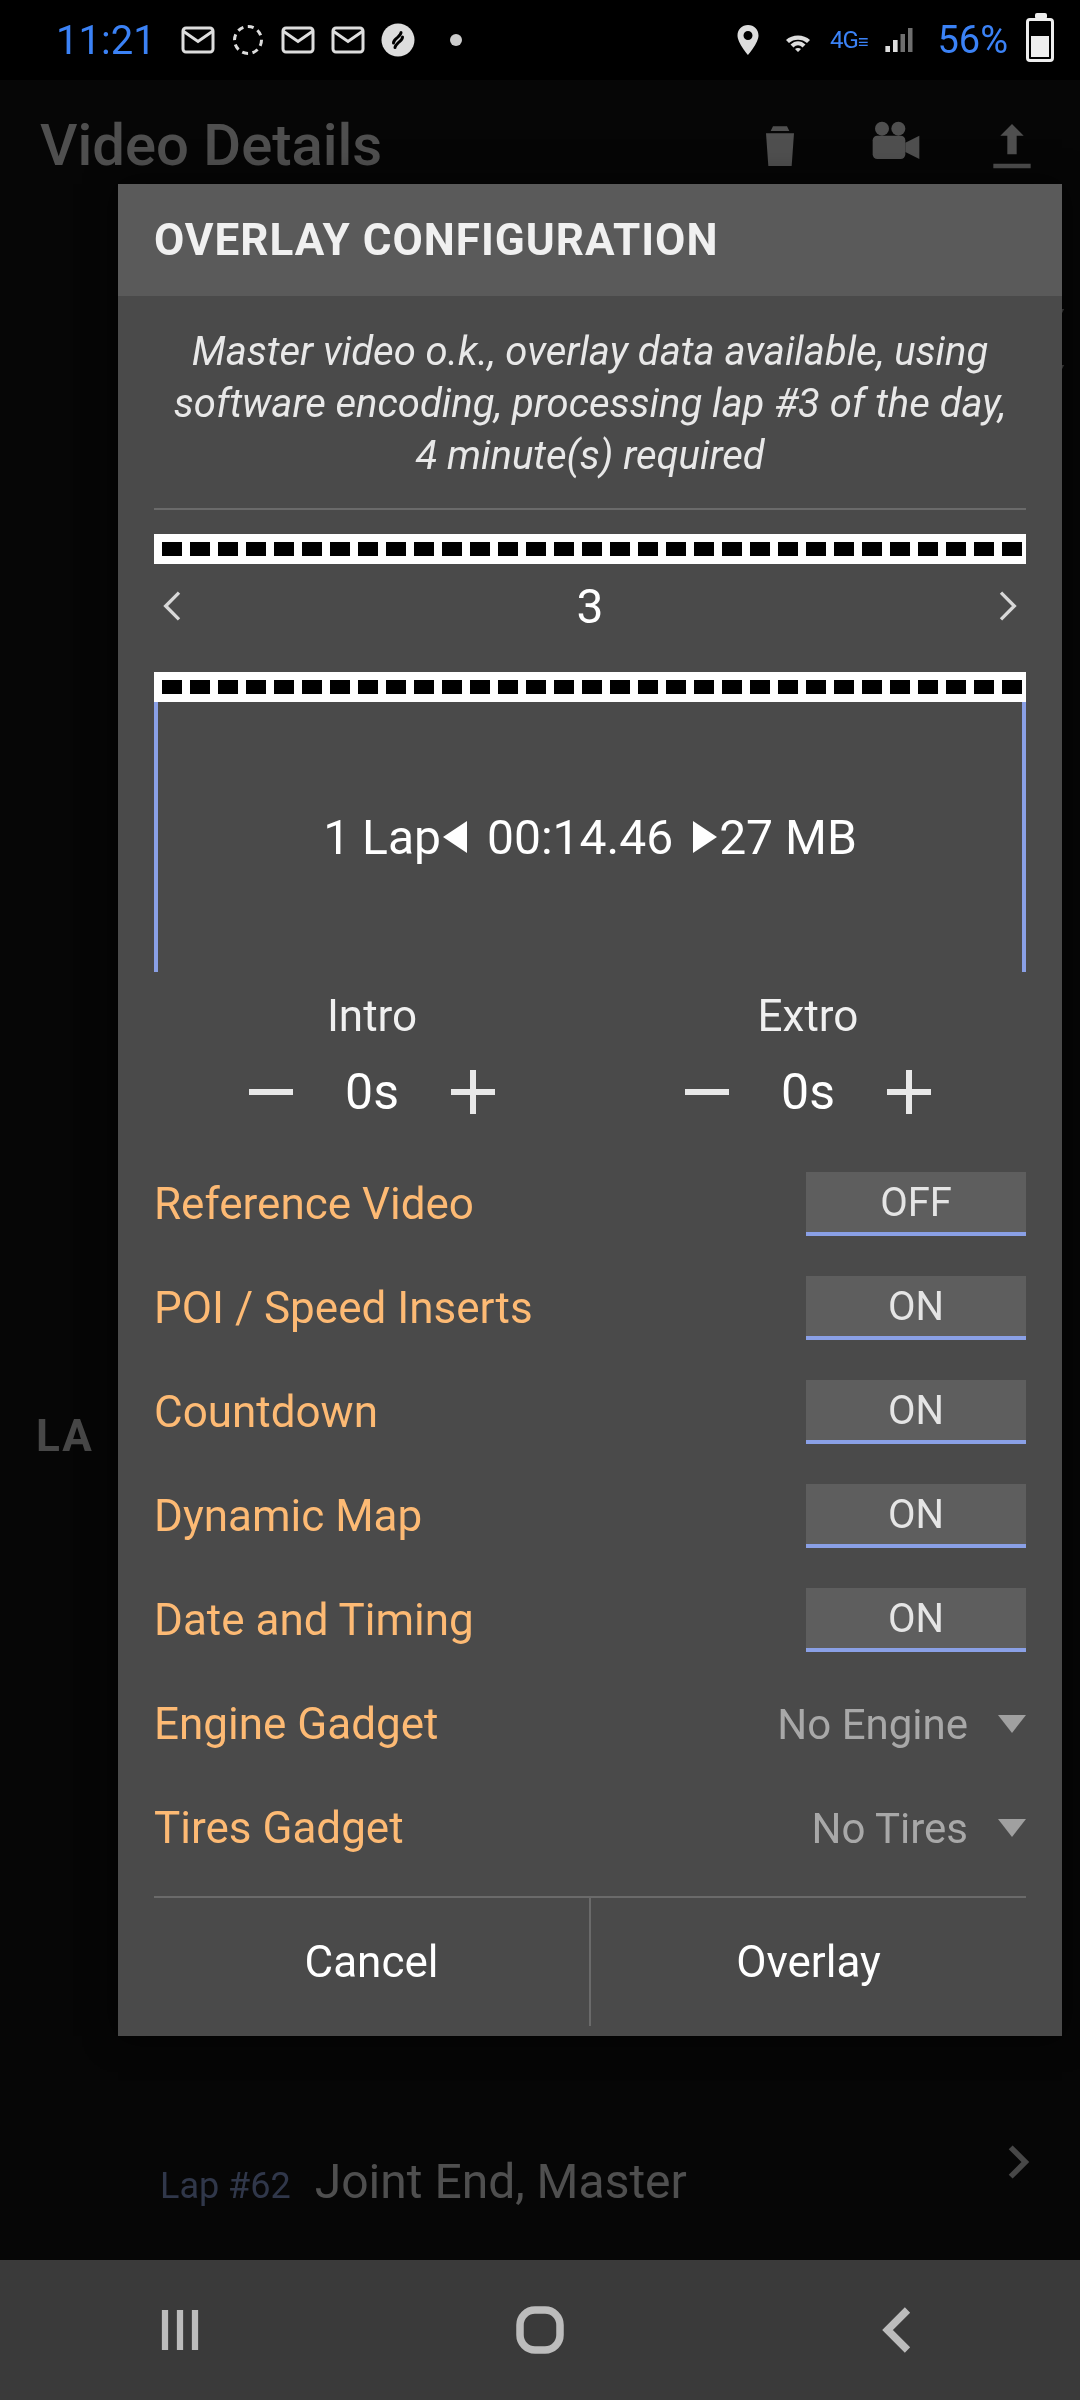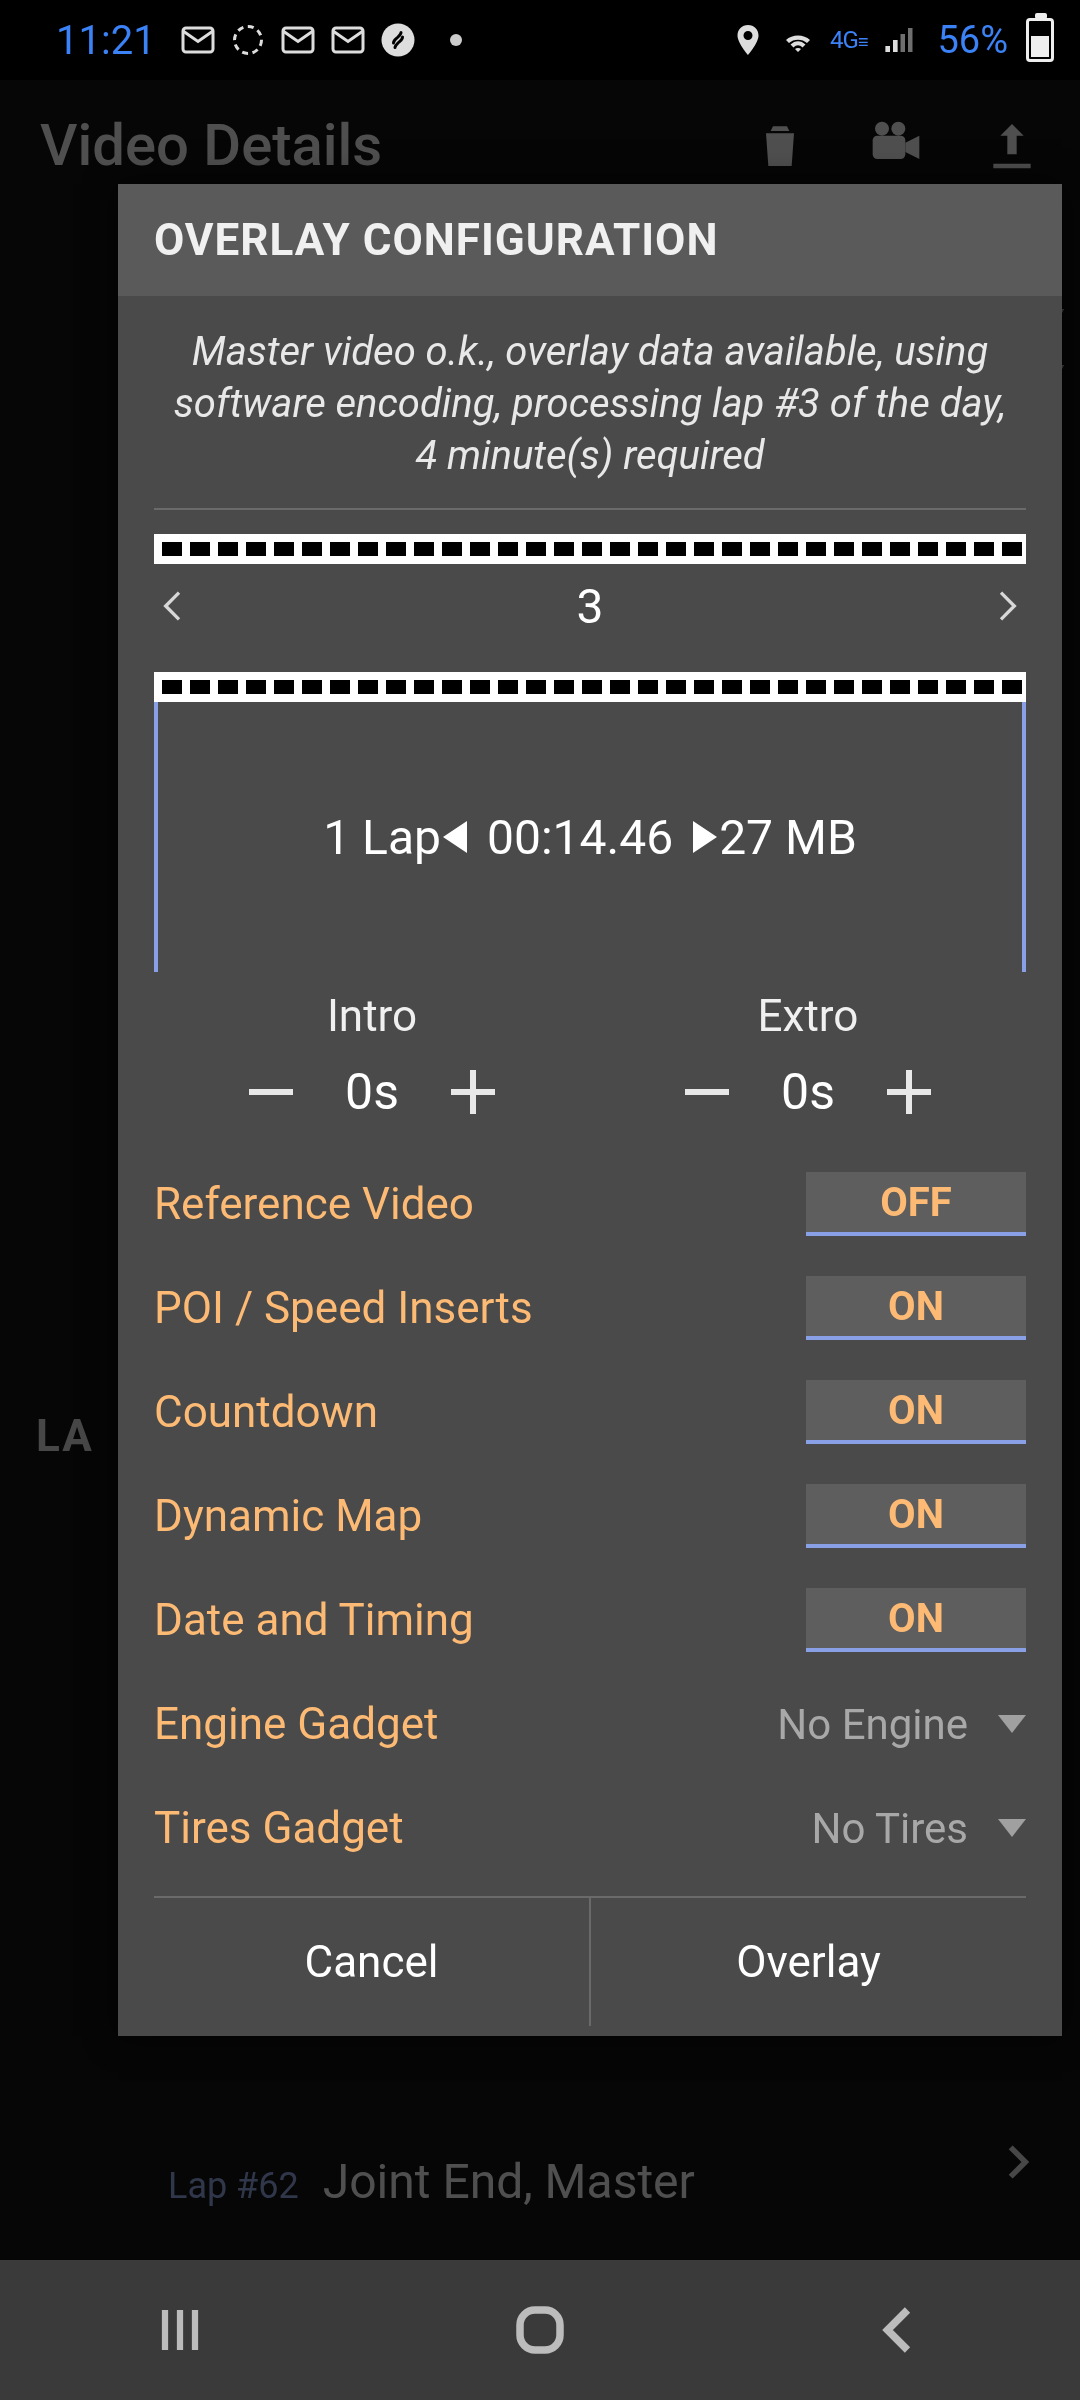--- a/index.html
+++ b/index.html
@@ -176,21 +176,21 @@
     align-items:center;
     justify-content:space-between;
     height: 104px;
   }
   .opt-label { font-size: 44px; color:#fdba74; flex:1; }
   .opt-toggle {
     width: 220px; height: 64px;
     background:#5e5e5e;
     border-bottom: 4px solid #8aa0e6;
     display:flex; align-items:center; justify-content:center;
-    font-size: 40px; font-weight:700; color:#fdba74;
+    font-size: 40px; font-weight:400; color:#e5e5e5;
   }
   .opt-select {
     font-size: 42px;
     color:#a8a8a8;
     width: 340px;
     text-align:right;
     display:flex;
     align-items:center;
     justify-content:flex-end;
     gap: 30px;
@@ -307,21 +307,21 @@
     <svg viewBox="0 0 24 24" fill="none" stroke="#bbb" stroke-width="3">
         <path d="M8 4l8 8-8 8"></path>
       </svg>
   </span>
   <span class="bg-chevron" style="right:24px; top:1450px;">
     <svg viewBox="0 0 24 24" fill="none" stroke="#bbb" stroke-width="3">
         <path d="M8 4l8 8-8 8"></path>
       </svg>
   </span>
 
-  <div class="bg-item" style="left:168px; bottom:190px; display:flex; align-items:baseline; gap:24px;">
+  <div class="bg-item" style="left:160px; bottom:190px; display:flex; align-items:baseline; gap:24px;">
     <span style="color:#7d90c2; font-size:36px;">Lap #62</span>
     <span style="color:#cfcfcf; font-size:48px;">Joint End, Master</span>
   </div>
   <span class="bg-chevron" style="right:40px; bottom:200px; width:44px; height:60px;">
     <svg viewBox="0 0 24 24" fill="none" stroke="#bbb" stroke-width="3">
         <path d="M8 4l8 8-8 8"></path>
       </svg>
   </span>
 </div>
 

